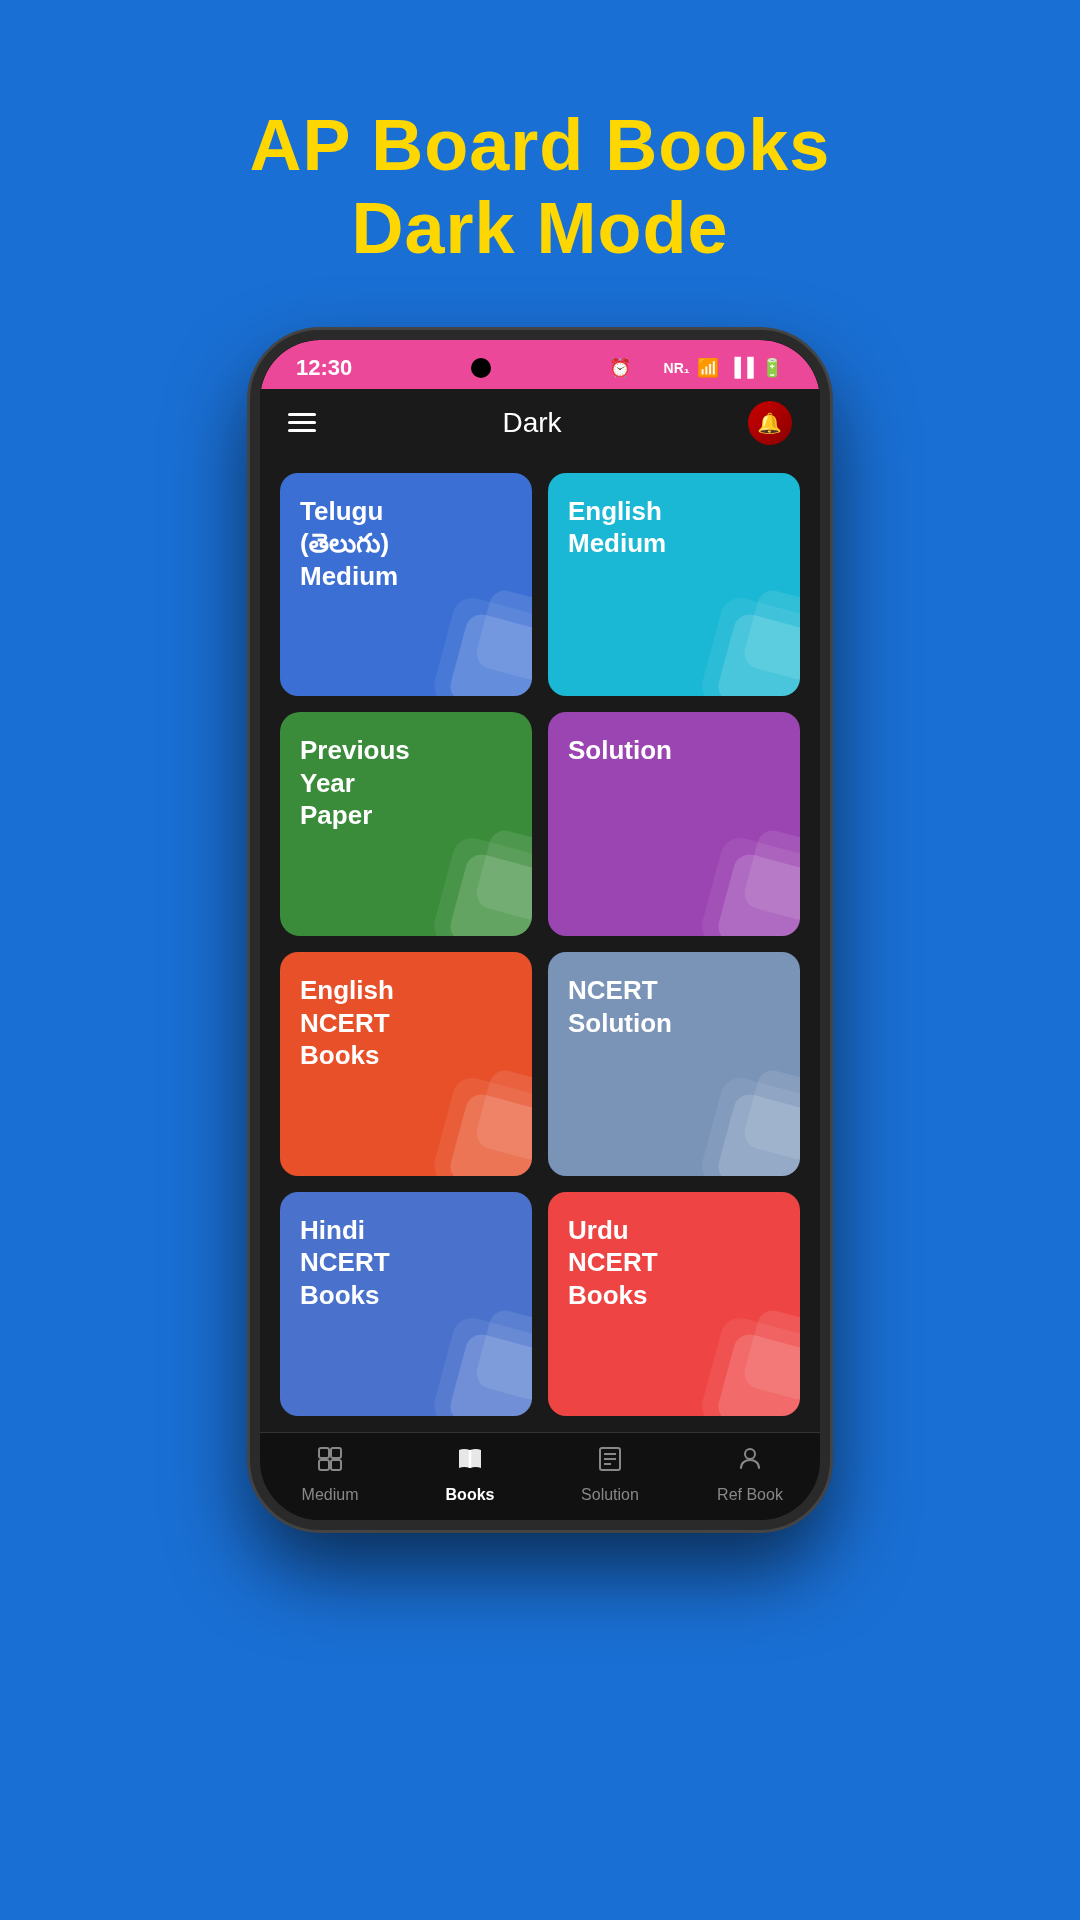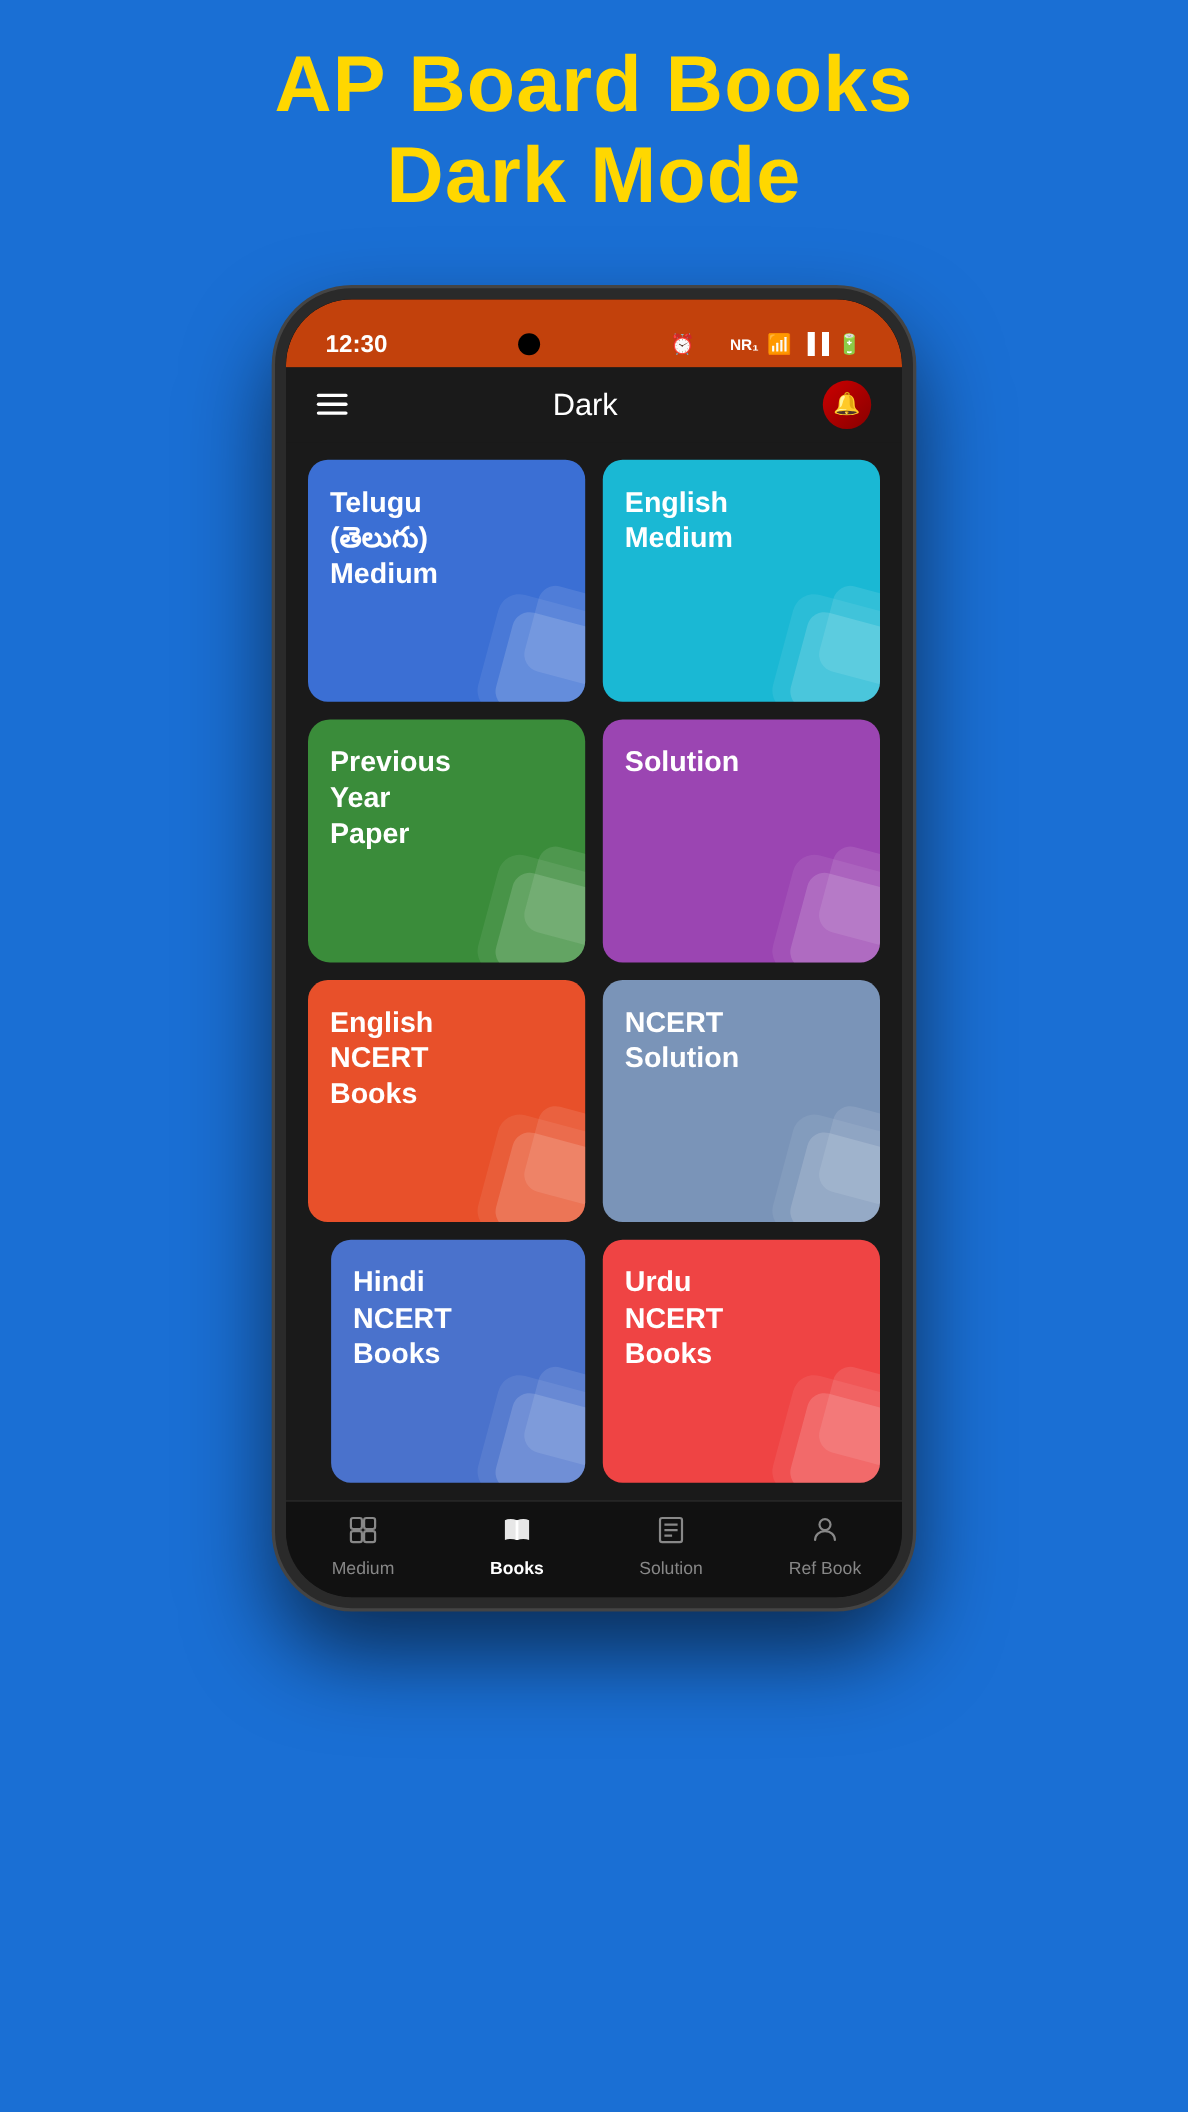--- a/index.html
+++ b/index.html
@@ -13,21 +13,21 @@
       align-items: center;
       font-family: 'Segoe UI', Arial, sans-serif;
       overflow: hidden;
     }
 
     .page-title {
       color: #FFD700;
       font-size: 72px;
       font-weight: 900;
       text-align: center;
-      margin-top: 36px;
+      margin-top: 104px;
       line-height: 1.15;
       letter-spacing: 1px;
     }
 
     .phone-wrapper {
       position: relative;
       margin-top: 60px;
       width: 580px;
       height: 1200px;
     }
@@ -76,22 +76,22 @@
       overflow: hidden;
       display: flex;
       flex-direction: column;
     }
 
     
     .status-bar {
       display: flex;
       justify-content: space-between;
       align-items: center;
-      padding: 28px 36px 8px;
-      background: #c2410c;
+      padding: 15px 36px 8px;
+      background: #ec4899;
       flex-shrink: 0;
     }
 
     .status-time {
       color: #fff;
       font-size: 22px;
       font-weight: 600;
     }
 
     .status-icons {
@@ -195,21 +195,21 @@
       line-height: 1.25;
       z-index: 1;
     }
 
     .item-telugu { background: #3b6fd4; }
     .item-english { background: #1ab8d4; }
     .item-previous { background: #3a8c3a; border-radius: 20px; }
     .item-syllabus { background: #9b45b2; }
     .item-eng-ncert { background: #e8502a; }
     .item-ncert-sol { background: #7a94b8; }
-    .item-hindi { background: #4a72cc; margin-left: 21px; }
+    .item-hindi { background: #4a72cc; }
     .item-urdu { background: #ef4444; }
 
     
     .bottom-nav {
       display: flex;
       background: #111;
       padding: 12px 0 16px;
       border-top: 1px solid #333;
       flex-shrink: 0;
     }

